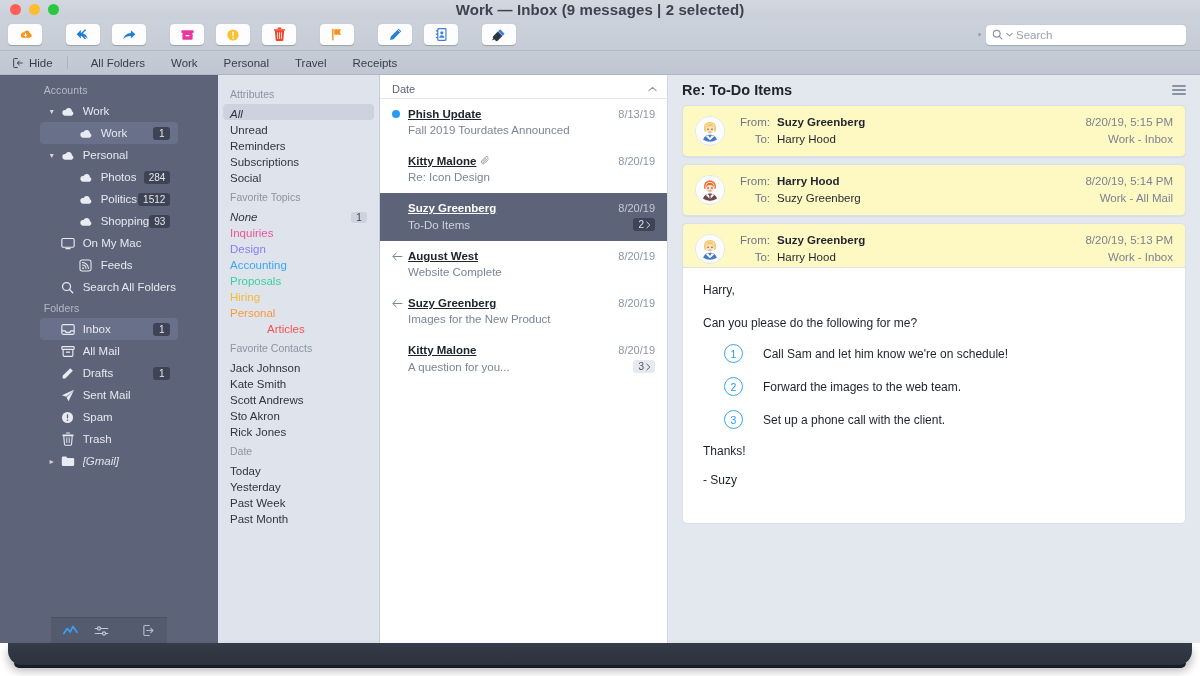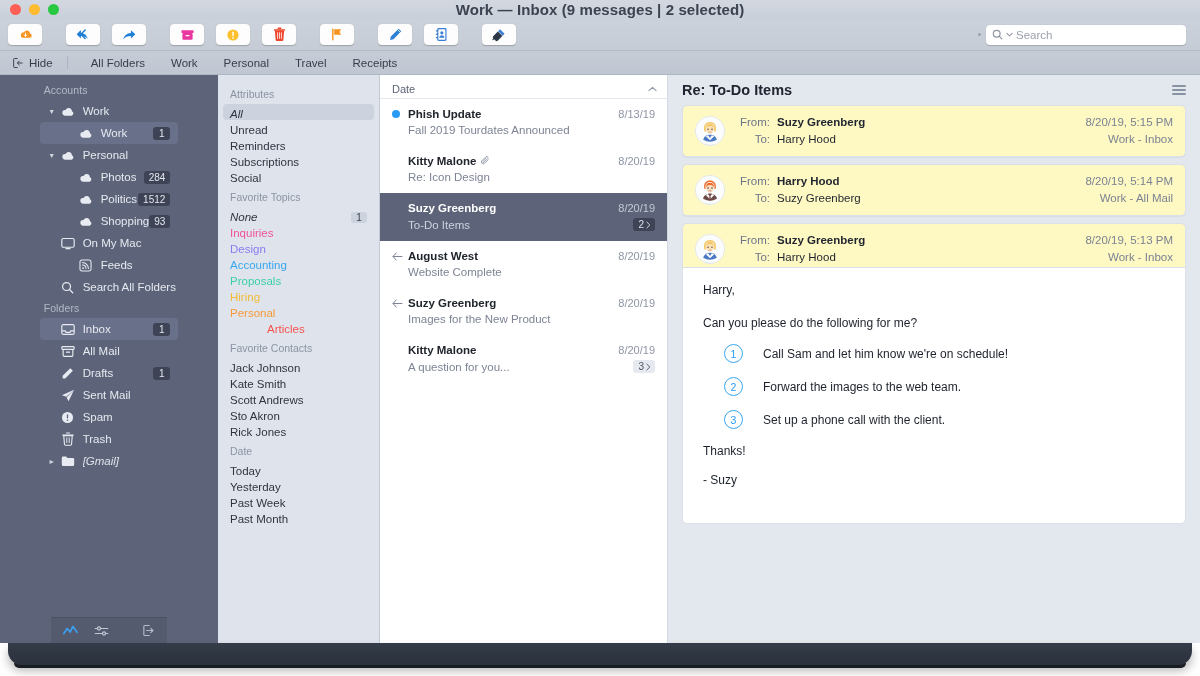--- a/index.html
+++ b/index.html
@@ -175,21 +175,21 @@
     width: 8px; height: 8px; border-radius: 50%;
     background: #2a9bf5; margin-right: 8px; flex: 0 0 8px;
   }
   .msg-reply {
     width: 8px; margin-right: 8px; flex: 0 0 8px;
     color: #7b8395; font-size: 11px; line-height: 1;
   }
   .msg-nolead { width: 8px; margin-right: 8px; flex: 0 0 8px; }
   .msg-from {
     font-size: 11.5px; font-weight: bold; color: #20242c; flex: 1;
-    white-space: nowrap; overflow: hidden;
+    white-space: nowrap; overflow: hidden; text-decoration: underline;
   }
   .msg-row.sel .msg-from { color: #ffffff; }
   .msg-clip { margin-left: 4px; font-weight: normal; color: #8b92a1; }
   .msg-date { font-size: 11px; color: #8d94a3; }
   .msg-row.sel .msg-date { color: #c3c8d4; }
   .msg-line2 { display: flex; align-items: center; padding-left: 16px; }
   .msg-subject {
     font-size: 11.5px; color: #7d8494; flex: 1;
     white-space: nowrap; overflow: hidden;
   }

